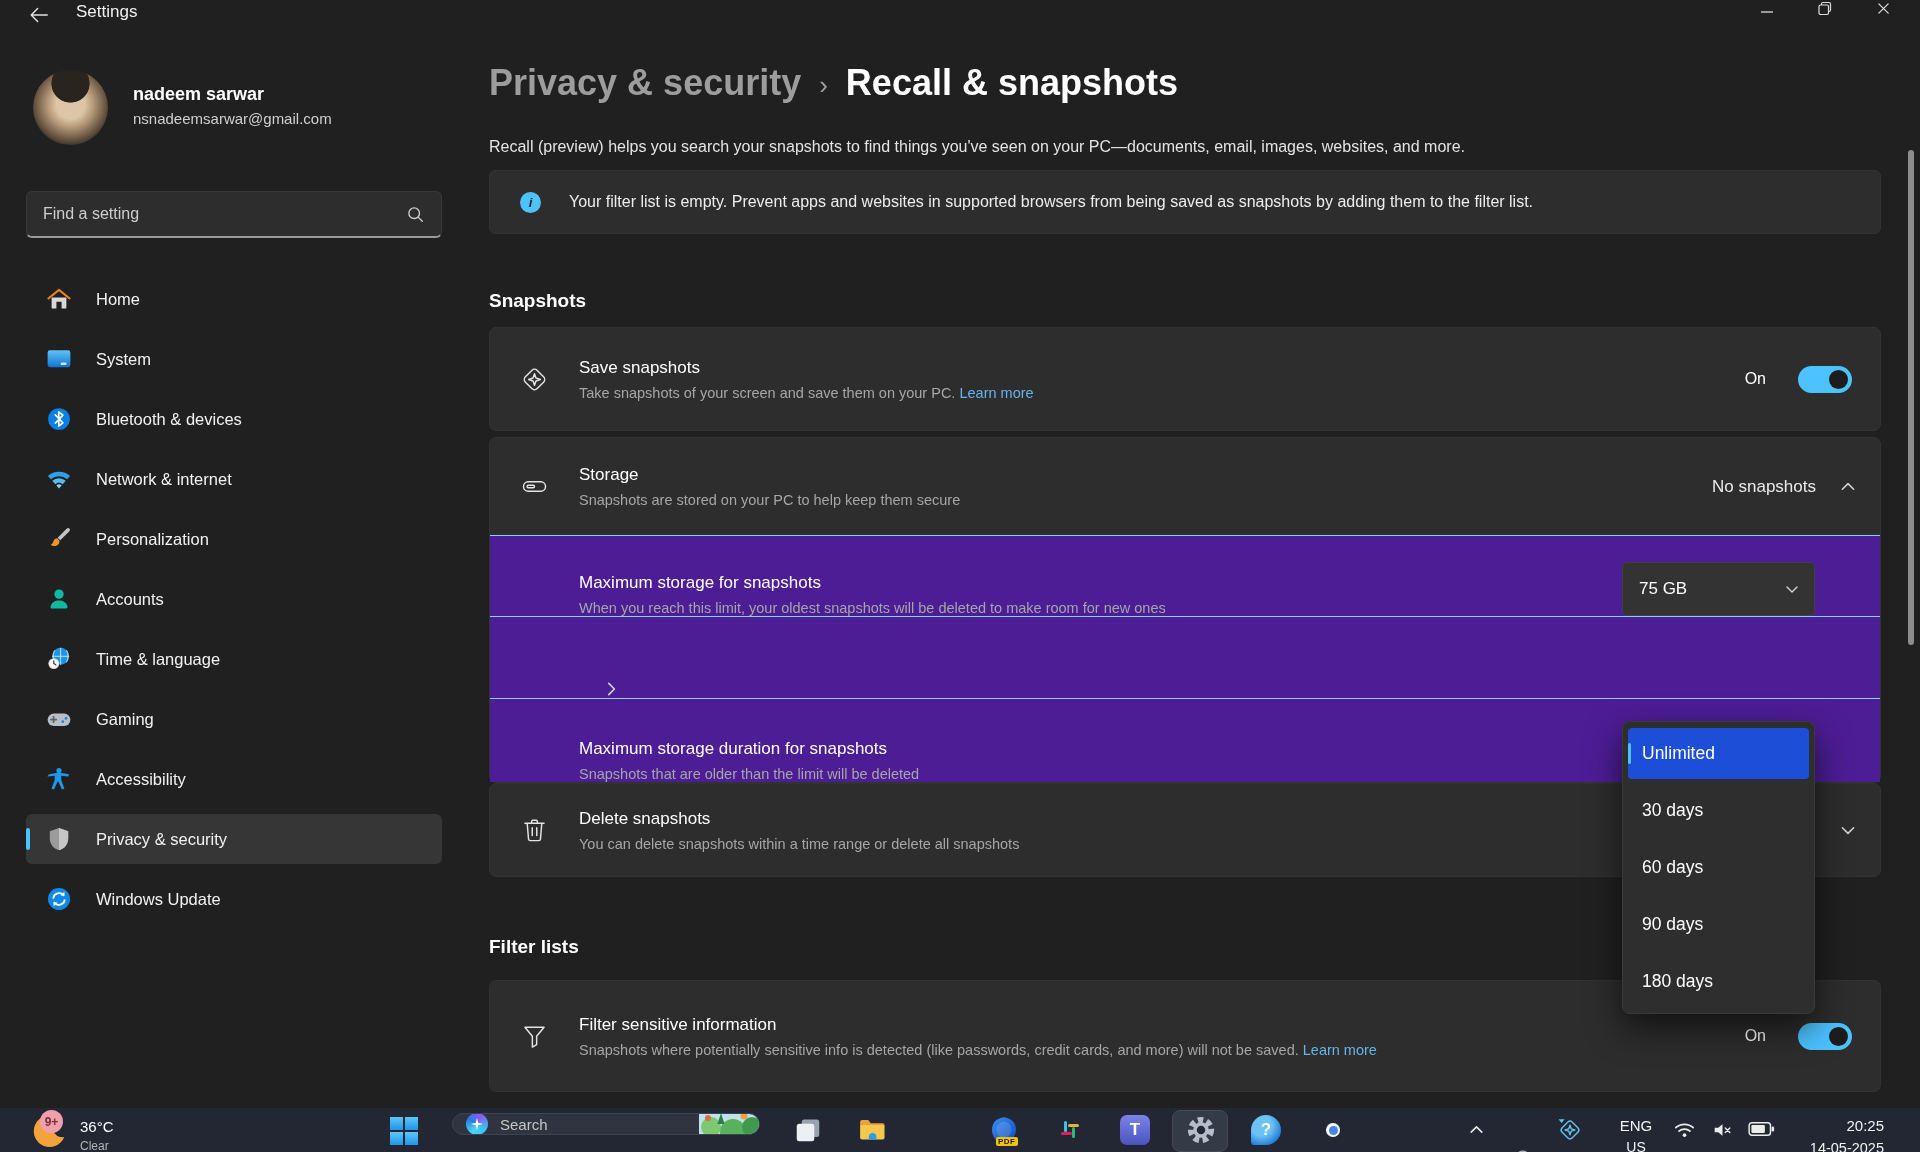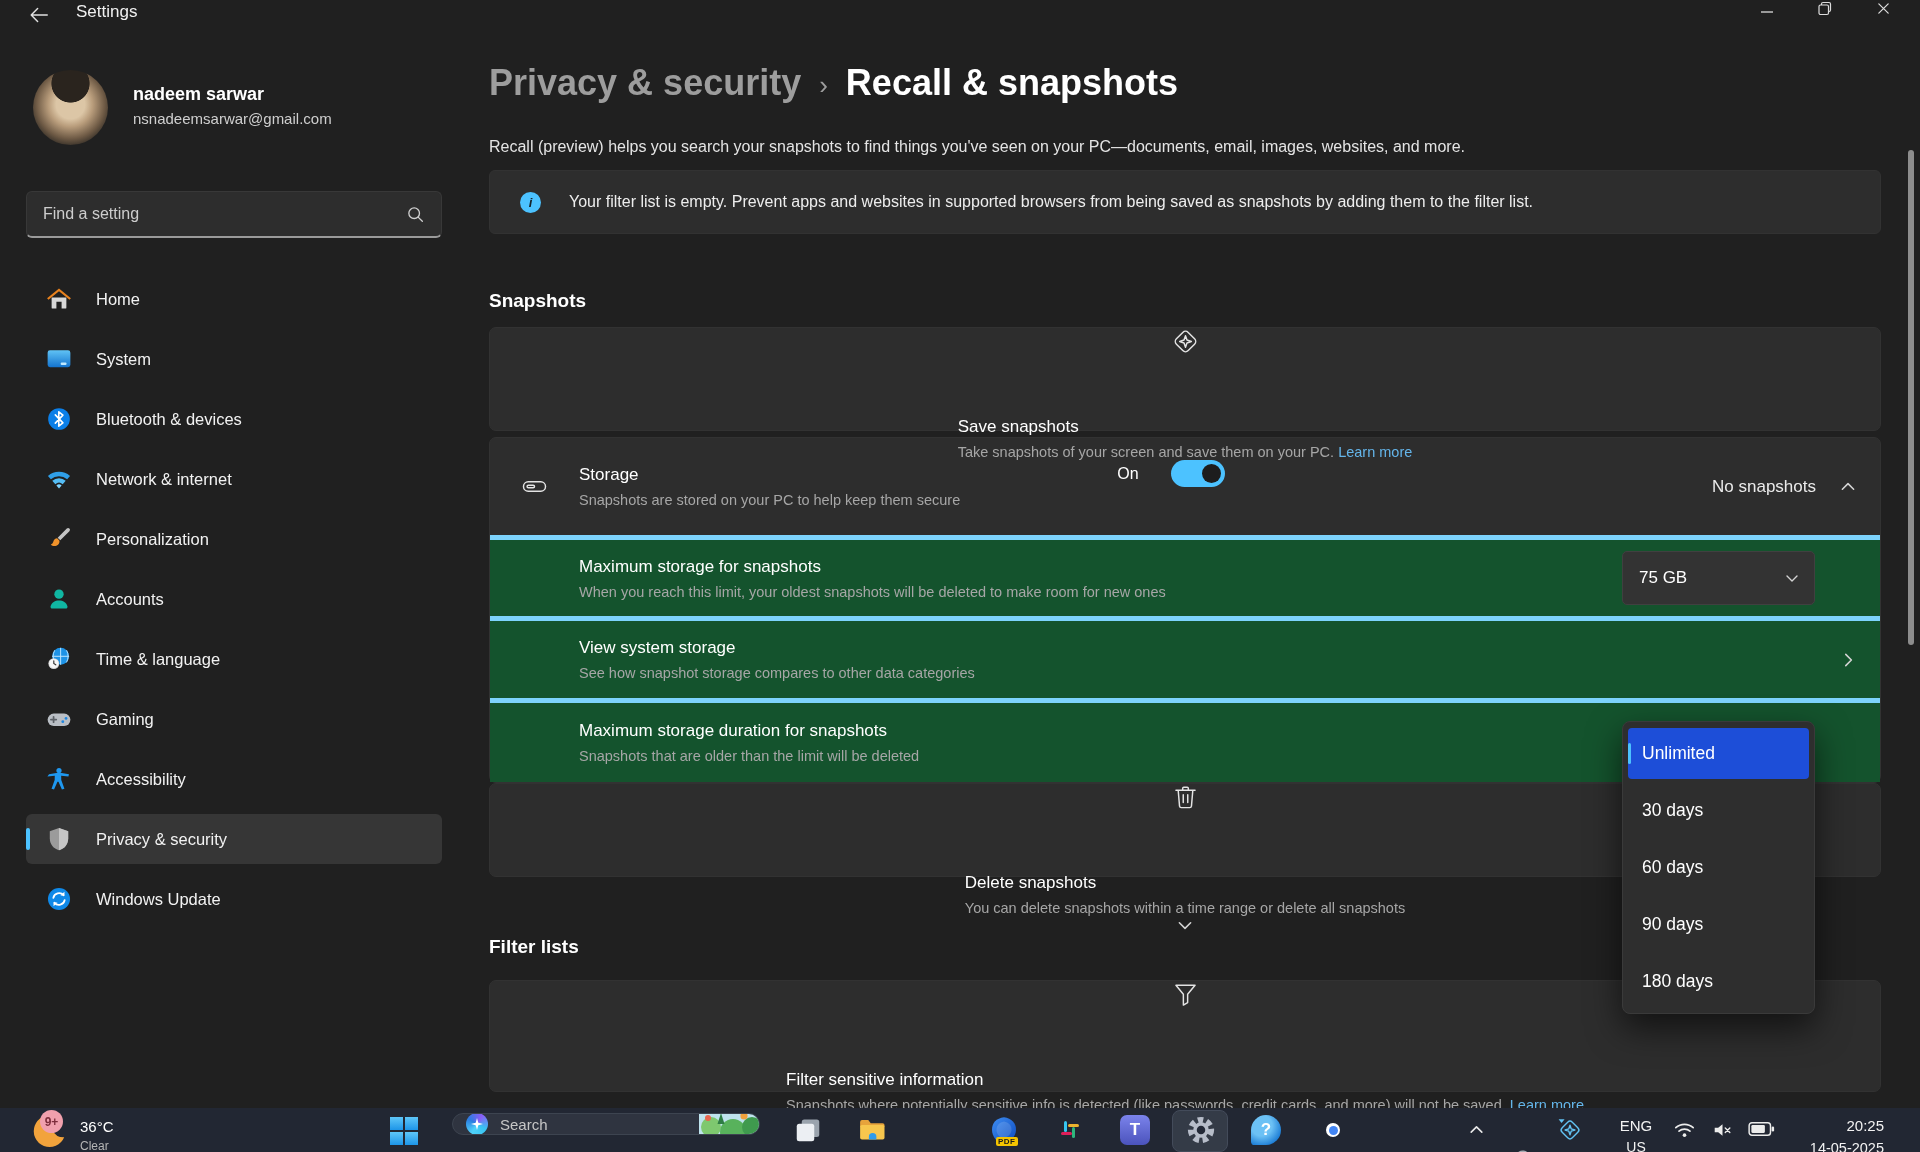--- a/index.html
+++ b/index.html
@@ -55,28 +55,28 @@
 
   .banner { margin-top:14px; height:64px; background:#2d2d2d; border:1px solid #323232; border-radius:6px;
     display:flex; align-items:center; padding-left:30px; gap:28px; }
   .info-dot { width:21px; height:21px; border-radius:50%; background:#4cc2ff; color:#15232c;
     font-size:13px; font-weight:700; display:flex; align-items:center; justify-content:center; font-style:italic; }
   .banner-text { font-size:16px; color:#ededed; }
 
   .section-h { margin-top:56px; font-size:19px; font-weight:700; color:#fff; }
   .section-h.filters { margin-top:59px; }
 
-  .card { background:#2d2d2d; border:1px solid #323232; border-radius:7px;flex-direction:column; }
+  .card { background:#2d2d2d; border:1px solid #323232; border-radius:7px; }
   .row { display:flex; align-items:center; }
   .row-icon { width:89px; display:flex; justify-content:center; flex:0 0 89px; }
   .row-text { flex:1; min-width:0; }
   .row-title { font-size:17px; color:#fff; }
   .row-desc { font-size:14.5px; color:#a6a6a6; margin-top:7px; }
   .row-desc .link { color:#64b5ea; cursor:pointer; }
-  .sub { background:#14532d; border-top:5px solid #7dd3fc; padding-left:89px; }
+  .sub { background:#4c1d95; border-top:1px solid #7dd3fc; padding-left:89px;align-items:flex-end; }
   .trail { width:64px; display:flex; justify-content:center; flex:0 0 64px; }
 
   .card-save { margin-top:15px; height:104px; }
   .card-storage { margin-top:6px; }
   .row-storage-main { height:97px; }
   .row-maxstore { height:81px; }
   .row-viewstore { height:82px; }
   .row-duration { height:84px; }
   .card-delete { height:94px; }
   .card-filter { margin-top:22px; height:112px; }
@@ -383,24 +383,20 @@
       <span class="select-btn">
         <span>75 GB</span>
         <span>
           <svg width="16" height="16" viewBox="0 0 16 16">
               <path d="M3 6l5 5 5-5" stroke="#d4d4d4" stroke-width="1.4" fill="none" stroke-linecap="round" stroke-linejoin="round"></path>
             </svg>
         </span>
       </span>
     </div>
     <div class="row sub row-viewstore">
-      <span class="row-text">
-        <div class="row-title">View system storage</div>
-        <div class="row-desc">See how snapshot storage compares to other data categories</div>
-      </span>
       <span class="trail">
         <svg width="18" height="18" viewBox="0 0 16 16">
             <path d="M6 3l5 5-5 5" stroke="#d4d4d4" stroke-width="1.4" fill="none" stroke-linecap="round" stroke-linejoin="round"></path>
           </svg>
       </span>
     </div>
     <div class="row sub row-duration">
       <span class="row-text">
         <div class="row-title">Maximum storage duration for snapshots</div>
         <div class="row-desc">Snapshots that are older than the limit will be deleted</div>

